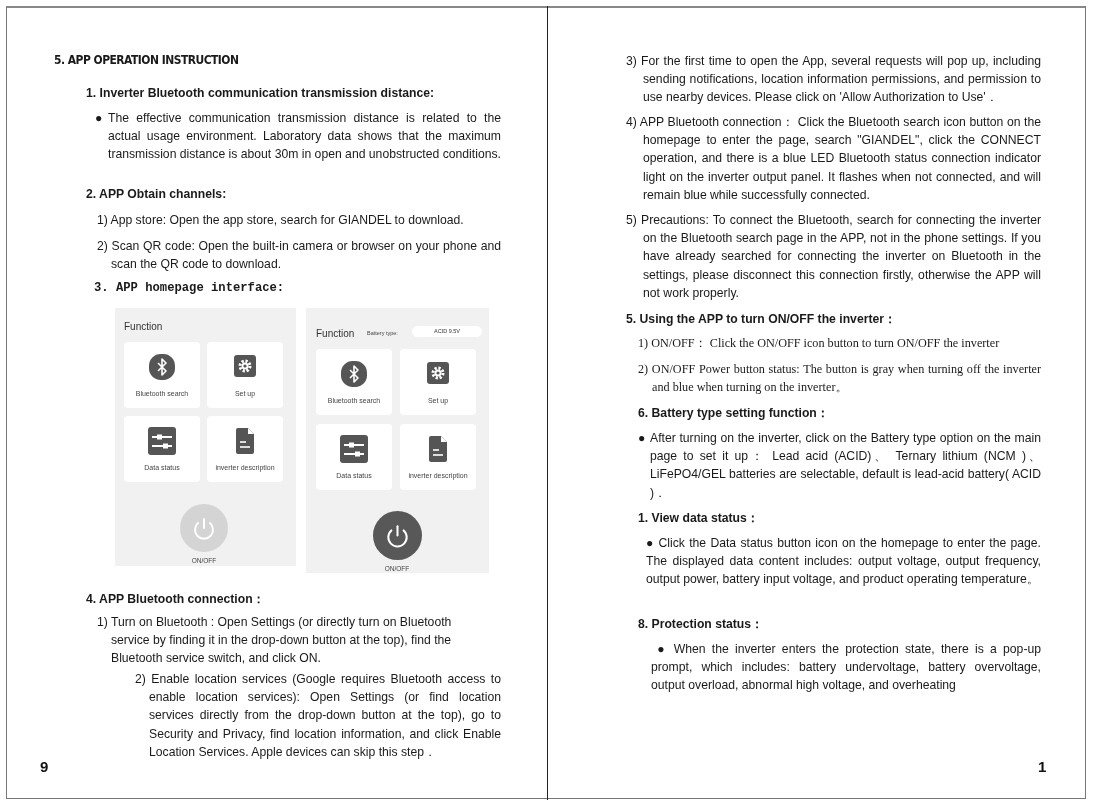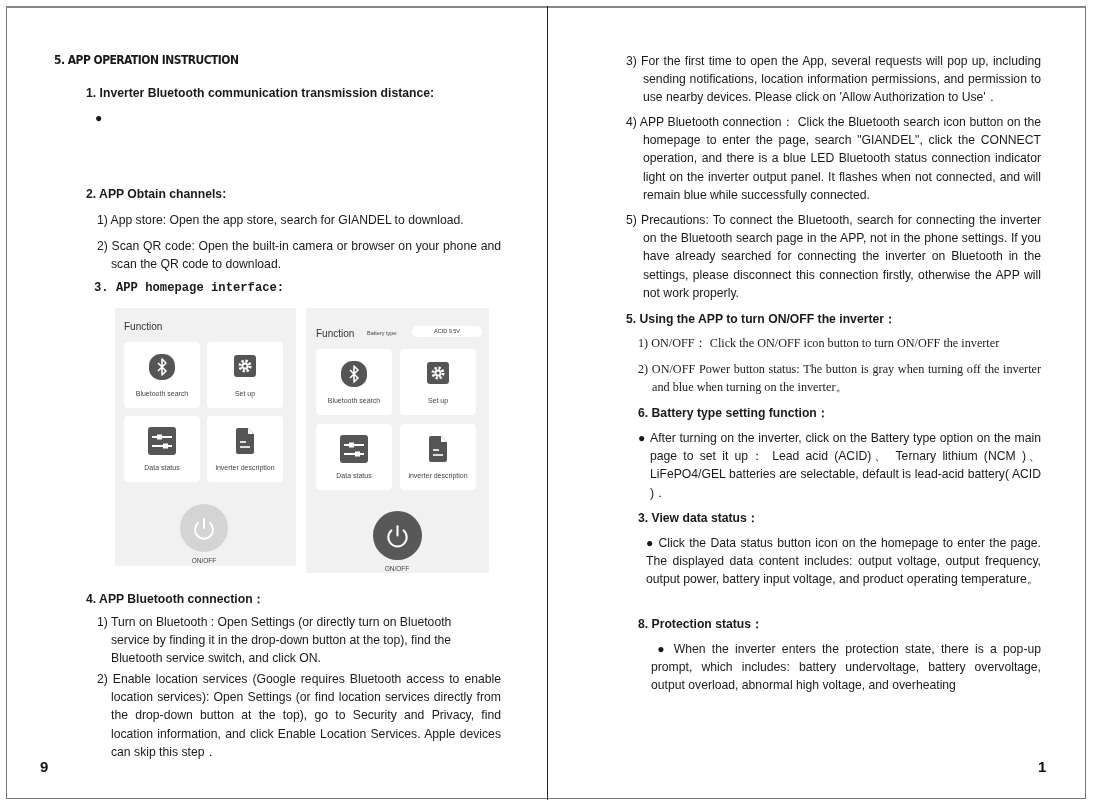--- a/index.html
+++ b/index.html
@@ -41,20 +41,21 @@
 <div class="frame"></div>
 <div class="divider"></div>
 
 <div class="page left">
   <div class="h-main">5. APP OPERATION INSTRUCTION</div>
 
   <div class="h" style="left:86px; top:86px;">1. Inverter Bluetooth communication transmission distance:</div>
   <div class="p" style="left:95px; top:109px; width:406px;">
     <div style="padding-left:13px; position:relative;">
       <span style="position:absolute; left:0; top:0;">●</span>
+      <span>The effective communication transmission distance is related to the actual usage environment. Laboratory data shows that the maximum transmission distance is about 30m in open and unobstructed conditions.</span>
     </div>
   </div>
 
   <div class="h" style="left:86px; top:187px;text-align:right;">2. APP Obtain channels:</div>
   <div class="p" style="left:97px; top:211px; width:404px;">
     <div class="indent-hang">1) App store: Open the app store, search for GIANDEL to download.</div>
   </div>
   <div class="p" style="left:97px; top:237px; width:404px;">
     <div style="padding-left:14px; text-indent:-14px;">2) Scan QR code: Open the built-in camera or browser on your phone and scan the QR code to download.</div>
   </div>
@@ -167,21 +168,21 @@
         </svg>
     </div>
     <div class="power-lbl" style="left:61px; top:257px;">ON/OFF</div>
   </div>
 
   <div class="h" style="left:86px; top:591px;">4. APP Bluetooth connection：</div>
   <div class="p" style="left:97px; top:613px; width:370px; text-align:left;">
     <div style="padding-left:14px; text-indent:-14px;">1) Turn on Bluetooth : Open Settings (or directly turn on Bluetooth service by finding it in the drop-down button at the top), find the Bluetooth service switch, and click ON.</div>
   </div>
   <div class="p" style="left:97px; top:670px; width:404px;">
-    <div style="padding-left:14px; text-indent:-14px;">2) Enable location services (Google requires Bluetooth access to enable location services): Open Settings (or find location services directly from the drop-down button at the top), go to Security and Privacy, find location information, and click Enable Location Services. Apple devices can skip this step．</div>
+    <div style="padding-left:14px; text-indent:-14px;margin-left:38px;">2) Enable location services (Google requires Bluetooth access to enable location services): Open Settings (or find location services directly from the drop-down button at the top), go to Security and Privacy, find location information, and click Enable Location Services. Apple devices can skip this step．</div>
   </div>
 
   <div class="pg" style="left:40px;">9</div>
 </div>
 
 <div class="page right">
   <div class="p" style="left:78px; top:52px; width:415px;">
     <div style="padding-left:17px; text-indent:-17px;">3) For the first time to open the App, several requests will pop up, including sending notifications, location information permissions, and permission to use nearby devices. Please click on 'Allow Authorization to Use'．</div>
   </div>
   <div class="p" style="left:78px; top:113px; width:415px;">
@@ -200,21 +201,21 @@
   </div>
 
   <div class="h" style="left:90px; top:405px;">6. Battery type setting function：</div>
   <div class="p" style="left:90px; top:429px; width:403px;">
     <div style="padding-left:12px; position:relative;">
       <span style="position:absolute; left:0; top:0;">●</span>
       <span>After turning on the inverter, click on the Battery type option on the main page to set it up： Lead acid (ACID)、 Ternary lithium (NCM )、 LiFePO4/GEL batteries are selectable, default is lead-acid battery( ACID )．</span>
     </div>
   </div>
 
-  <div class="h" style="left:90px; top:510px;">3. View data status：</div>
+  <div class="h" style="left:90px; top:510px;">1. View data status：</div>
   <div class="p" style="left:98px; top:534px; width:395px;">
     <div style="text-indent:0;">
       <span>● </span><span>Click the Data status button icon on the homepage to enter the page. The displayed data content includes: output voltage, output frequency, output power, battery input voltage, and product operating temperature。</span>
     </div>
   </div>
 
   <div class="h" style="left:90px; top:616px;">8. Protection status：</div>
   <div class="p" style="left:103px; top:640px; width:390px;">
     <div>
       <span>&nbsp;● </span><span>When the inverter enters the protection state, there is a pop-up prompt, which includes: battery undervoltage, battery overvoltage, output overload, abnormal high voltage, and overheating</span>

